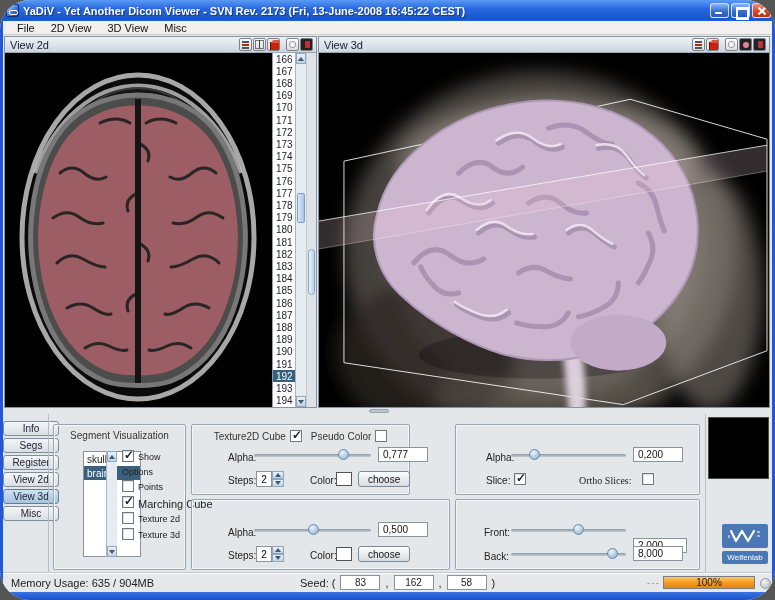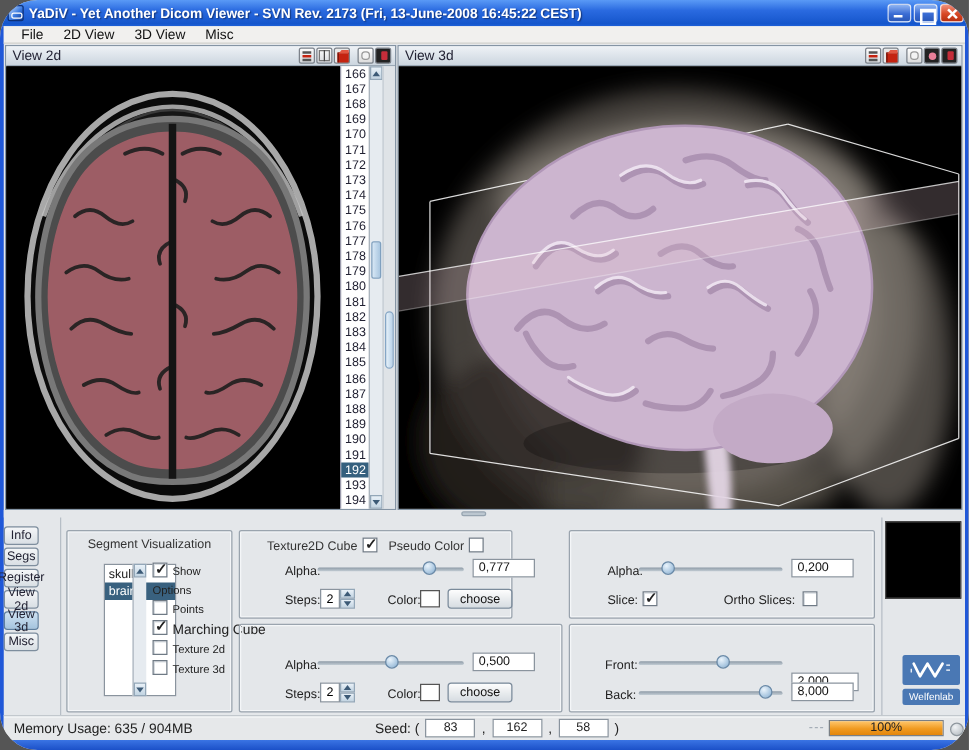--- a/index.html
+++ b/index.html
@@ -64,23 +64,23 @@
   .sb-thumb{position:absolute;left:1px;right:1px;border-radius:2px;
     background:linear-gradient(90deg,#d8e8f6,#a9c6e0);border:1px solid #7fa0bf;}
   .vdivider{position:absolute;background:#dfe3e7;border-left:1px solid #c4ccd3;}
   .vdivider .grab{position:absolute;left:1px;width:7px;height:46px;border-radius:4px;
     background:linear-gradient(90deg,#e6f1fa,#b9d2e8);border:1px solid #85a6c6;}
   .hsplitter{position:absolute;left:3px;right:3px;top:408px;height:6px;background:#e4e7ea;}
   .hsplitter .grab{position:absolute;left:366px;top:1px;width:20px;height:4px;border-radius:2px;
     background:#bcc7d0;border:1px solid #96a4b0;}
   
   .tabcol{position:absolute;left:3px;top:421px;width:45px;}
-  .side-tab{width:28px;height:15px;margin-bottom:2px;border:1px solid #7e8e9e;border-radius:3px;
+  .side-tab{width:56px;height:15px;margin-bottom:2px;border:1px solid #7e8e9e;border-radius:3px;
     background:linear-gradient(180deg,#f4f6f8,#d9dfe4);font-size:10px;color:#223;
-    display:flex;align-items:center;justify-content:center;text-align:center;}
+    display:flex;align-items:center;justify-content:center;}
   .side-tab.sel{background:linear-gradient(180deg,#cfe2f2,#a5c4de);border-color:#5f7f9e;}
   .controls{position:absolute;left:48px;top:414px;width:658px;bottom:28px;
     border-left:1px solid #b6bec6;border-right:1px solid #b6bec6;}
   .group{position:absolute;border:1px solid #9aa4ae;border-radius:2px;box-shadow:inset 0 0 0 1px #f4f6f8;}
   .gtitle{position:absolute;left:0;right:0;top:5px;text-align:center;font-size:10px;color:#333;}
   .lbl{position:absolute;font-size:10px;color:#222;white-space:nowrap;}
   .cb{position:absolute;width:12px;height:12px;background:#fff;border:1px solid #6f7a85;
     box-shadow:inset 1px 1px 0 #d8dde2;}
   .cb.checked::after{content:"✓";position:absolute;left:1px;top:-3px;font-size:12px;font-weight:bold;color:#222;}
   .cb-inline{position:relative;display:inline-block;width:12px;height:12px;background:#fff;border:1px solid #6f7a85;vertical-align:-2px;margin-left:4px;}
@@ -421,21 +421,21 @@
 
   <div class="group" style="left:455px;top:424px;width:245px;height:71px;">
     <span class="lbl" style="left:30px;top:27px;">Alpha:</span>
     <div class="slider" style="left:55px;top:24px;width:115px;">
         <div class="track"></div>
         <div class="thumb" style="left: 20%;"></div>
       </div>
     <div class="valbox" style="left:177px;top:22px;width:50px;">0,200</div>
     <span class="lbl" style="left:30px;top:50px;">Slice:</span>
     <span class="cb checked" style="left:58px;top:48px;"></span>
-    <span class="lbl" style="left:123px;top:50px;">Ortho Slices:</span>
+    <span class="lbl" style="left:123px;top:50px;font-family:Liberation Serif, serif;">Ortho Slices:</span>
     <span class="cb" style="left:186px;top:48px;"></span>
   </div>
 
   <div class="group" style="left:455px;top:499px;width:245px;height:71px;">
     <span class="lbl" style="left:28px;top:27px;">Front:</span>
     <div class="slider" style="left:55px;top:24px;width:115px;">
         <div class="track"></div>
         <div class="thumb" style="left: 58%;"></div>
       </div>
     <div class="valbox" style="left:177px;top:38px;width:54px;">2,000</div>

